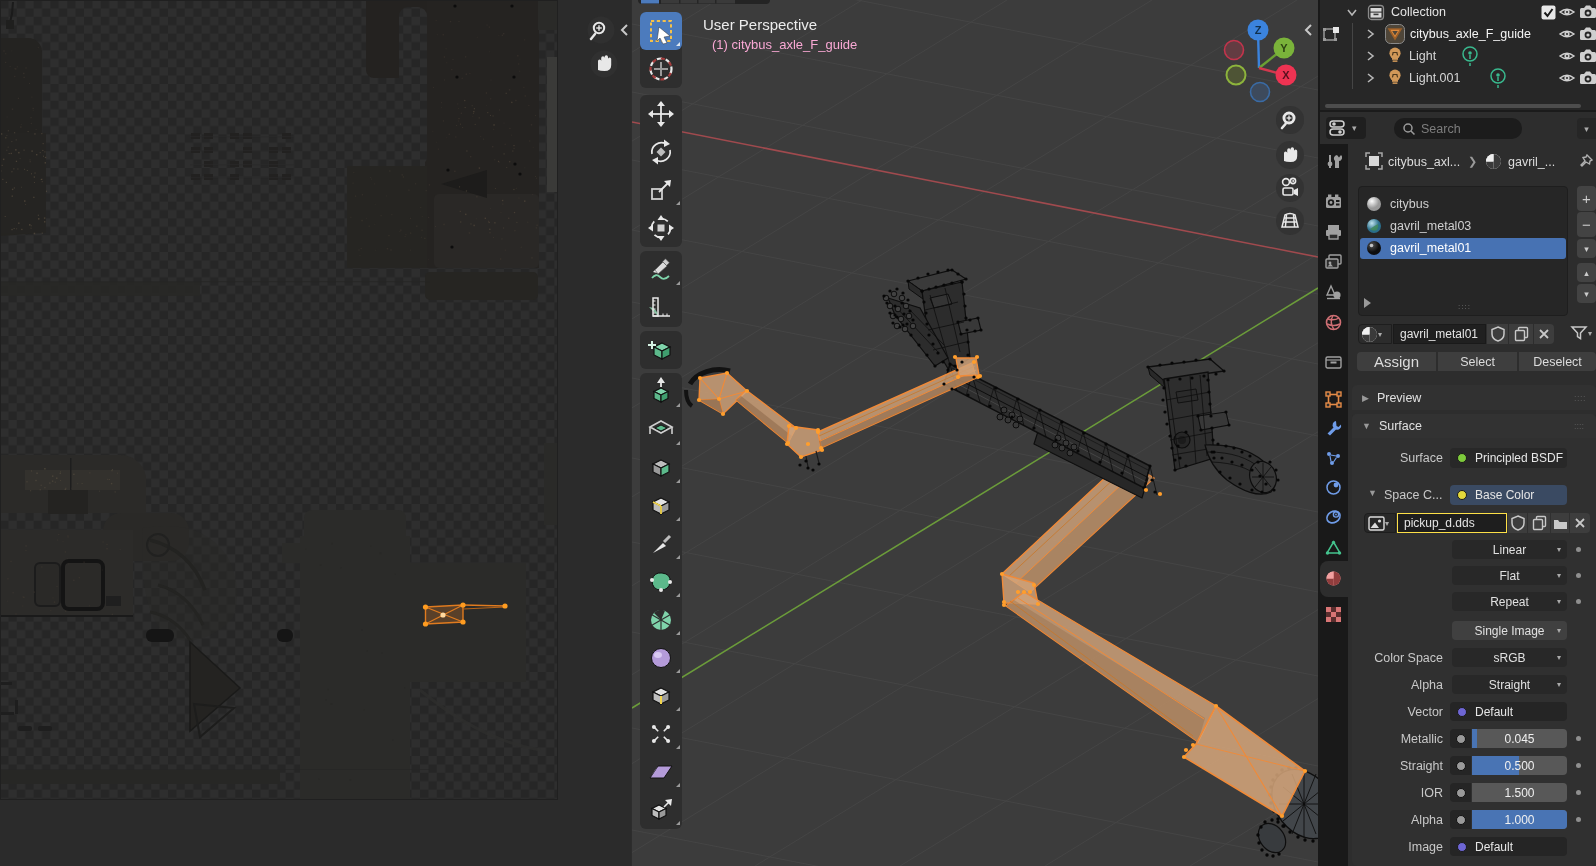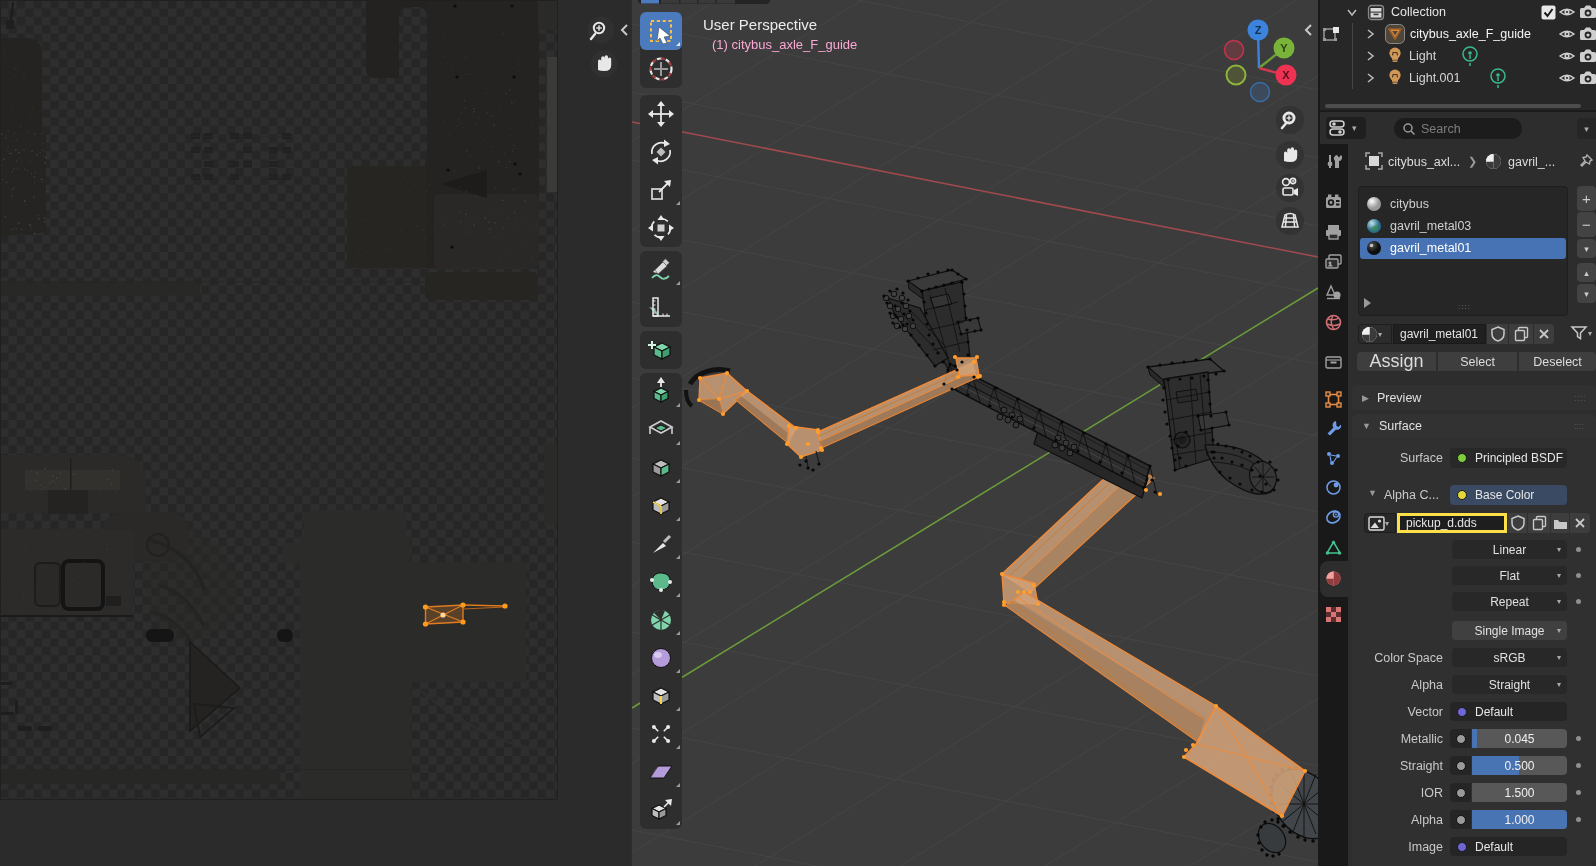--- a/index.html
+++ b/index.html
@@ -1416,48 +1416,48 @@
       <svg width="12" height="12" viewBox="0 0 12 12" style="display:block">
         <path d="M2,2 L10,10 M10,2 L2,10" stroke="#c8c8c8" stroke-width="1.8"></path>
       </svg>
     </div>
     <div style="position:absolute;left:250px;top:213px">
       <svg width="18" height="16" viewBox="0 0 18 16" style="display:block">
         <path d="M2,2 h14 l-5.5,6 v5.5 l-3,-2 v-3.5 Z" fill="none" stroke="#c8c8c8" stroke-width="1.5"></path>
       </svg>
     </div>
     <div style="position:absolute;left:268px;top:217px;color:#aaa;font-size:8px">▾</div>
-    <div style="position:absolute;left:37px;top:240px;width:79px;height:19px;background:#3e3e3e;border-radius:4px 0 0 4px;display:flex;align-items:center;justify-content:center;font-size:18px;color:#dcdcdc">Assign</div>
+    <div style="position:absolute;left:37px;top:240px;width:79px;height:19px;background:#3e3e3e;border-radius:4px 0 0 4px;display:flex;align-items:center;justify-content:center;font-size:15px;color:#dcdcdc">Assign</div>
     <div style="position:absolute;left:118px;top:240px;width:79px;height:19px;background:#3e3e3e;border-radius:0;display:flex;align-items:center;justify-content:center;font-size:12.5px;color:#dcdcdc">Select</div>
     <div style="position:absolute;left:199px;top:240px;width:77px;height:19px;background:#3e3e3e;border-radius:0 4px 4px 0;display:flex;align-items:center;justify-content:center;font-size:12.5px;color:#dcdcdc">Deselect</div>
     <div style="position:absolute;left:32px;top:273px;width:244px;height:25px;background:#313131;border-radius:5px 5px 0 0;display:flex;align-items:center">
       <span style="color:#999;font-size:9px;margin-left:10px">▶</span>
       <span style="color:#e0e0e0;font-size:12.5px;margin-left:8px">Preview</span>
       <span style="color:#5a5a5a;font-size:9px;letter-spacing:0.5px;position:absolute;left:222px">::::</span>
     </div>
     <div style="position:absolute;left:32px;top:302px;width:244px;height:452px;background:#303030;border-radius:5px"></div>
     <div style="position:absolute;left:32px;top:302px;width:244px;height:24px;background:#323232;border-radius:5px 5px 0 0;display:flex;align-items:center">
       <span style="color:#999;font-size:9px;margin-left:10px">▼</span>
       <span style="color:#e0e0e0;font-size:12.5px;margin-left:8px">Surface</span>
       <span style="color:#5a5a5a;font-size:9px;position:absolute;left:222px">::::</span>
     </div>
     <div style="position:absolute;text-align:right;font-size:12.5px;color:#c8c8c8;width:88px;left:35px;top:339px">Surface</div>
     <div style="position:absolute;left:130px;width:117px;height:20px;border-radius:4px;display:flex;align-items:center;font-size:12px;color:#e6e6e6;top:336px;background:#282828"><span style="width:10px;height:10px;border-radius:50%;background:#7ecb3c;margin:0 8px 0 7px;border:1px solid #1a1a1a"></span>Principled BSDF</div>
     <div style="position:absolute;left:48px;top:376px;color:#999;font-size:9px">▼</div>
-    <div style="position:absolute;left:64px;top:376px;font-size:12.5px;color:#c8c8c8">Alpha C...</div>
+    <div style="position:absolute;left:64px;top:376px;font-size:12.5px;color:#c8c8c8">Space C...</div>
     <div style="position:absolute;left:130px;width:117px;height:20px;border-radius:4px;display:flex;align-items:center;font-size:12px;color:#e6e6e6;top:373px;background:#3a4a62"><span style="width:10px;height:10px;border-radius:50%;background:#e3d83b;margin:0 8px 0 7px;border:1px solid #1a1a1a"></span>Base Color</div>
     <div style="position:absolute;left:44px;top:401px;width:32px;height:20px;background:#282828;border:1px solid #1d1d1d;border-radius:4px 0 0 4px;display:flex;align-items:center;padding-left:3px">
       <svg width="17" height="15" viewBox="0 0 17 15" style="display:block">
         <rect x="1" y="1" width="15" height="13" rx="1.5" fill="none" stroke="#dcdcdc" stroke-width="1.4"></rect>
         <circle cx="11.5" cy="5" r="1.6" fill="#dcdcdc"></circle>
         <path d="M2.5,12 l4.5,-5.5 4,5.5 Z" fill="#dcdcdc"></path>
       </svg>
       <span style="color:#aaa;font-size:8px">▾</span>
     </div>
-    <div style="position:absolute;left:77px;top:401px;width:110px;height:20px;background:#1e1e1e;border:3px solid #fde047;display:flex;align-items:center;padding-left:6px;font-size:12px;color:#e4e4e4">pickup_d.dds</div>
+    <div style="position:absolute;left:77px;top:401px;width:110px;height:20px;background:#1e1e1e;border:1px solid #fde047;display:flex;align-items:center;padding-left:6px;font-size:12px;color:#e4e4e4">pickup_d.dds</div>
     <div style="position:absolute;left:188px;top:401px;width:19px;height:20px;background:#3d3d3d;display:flex;align-items:center;justify-content:center">
       <svg width="14" height="16" viewBox="0 0 14 16" style="display:block">
         <path d="M7,1 L13,3.5 V8 Q13,13 7,15 Q1,13 1,8 V3.5 Z" fill="none" stroke="#c8c8c8" stroke-width="1.5"></path>
       </svg>
     </div>
     <div style="position:absolute;left:208px;top:401px;width:22px;height:20px;background:#3d3d3d;display:flex;align-items:center;justify-content:center">
       <svg width="15" height="16" viewBox="0 0 15 16" style="display:block">
         <rect x="4.5" y="1.5" width="9" height="10" rx="1" fill="none" stroke="#c8c8c8" stroke-width="1.4"></rect>
         <rect x="1.5" y="4.5" width="9" height="10" rx="1" fill="#3f3f3f" stroke="#c8c8c8" stroke-width="1.4"></rect>
       </svg>

